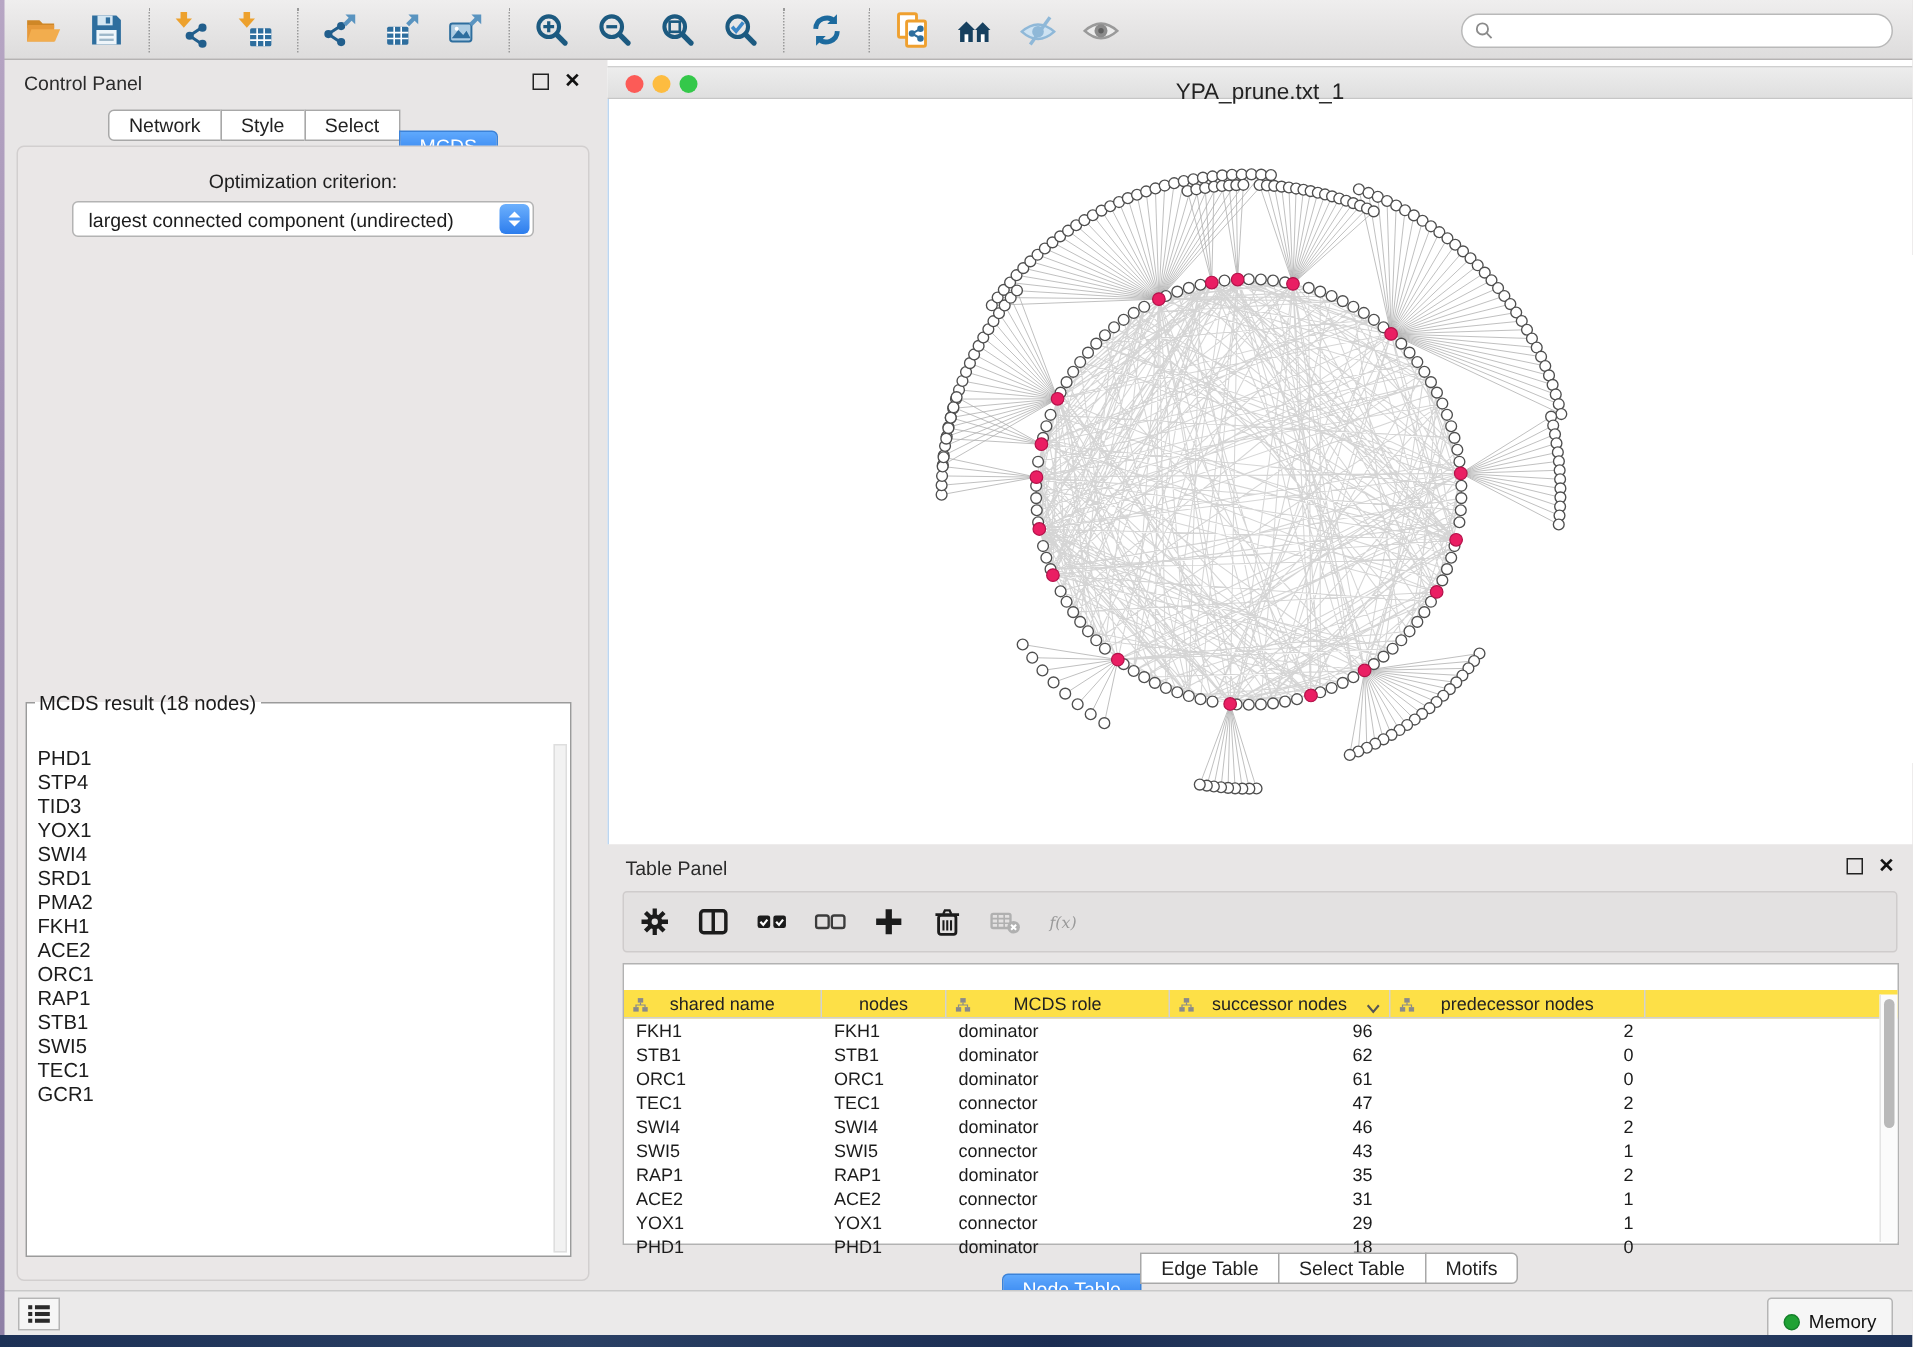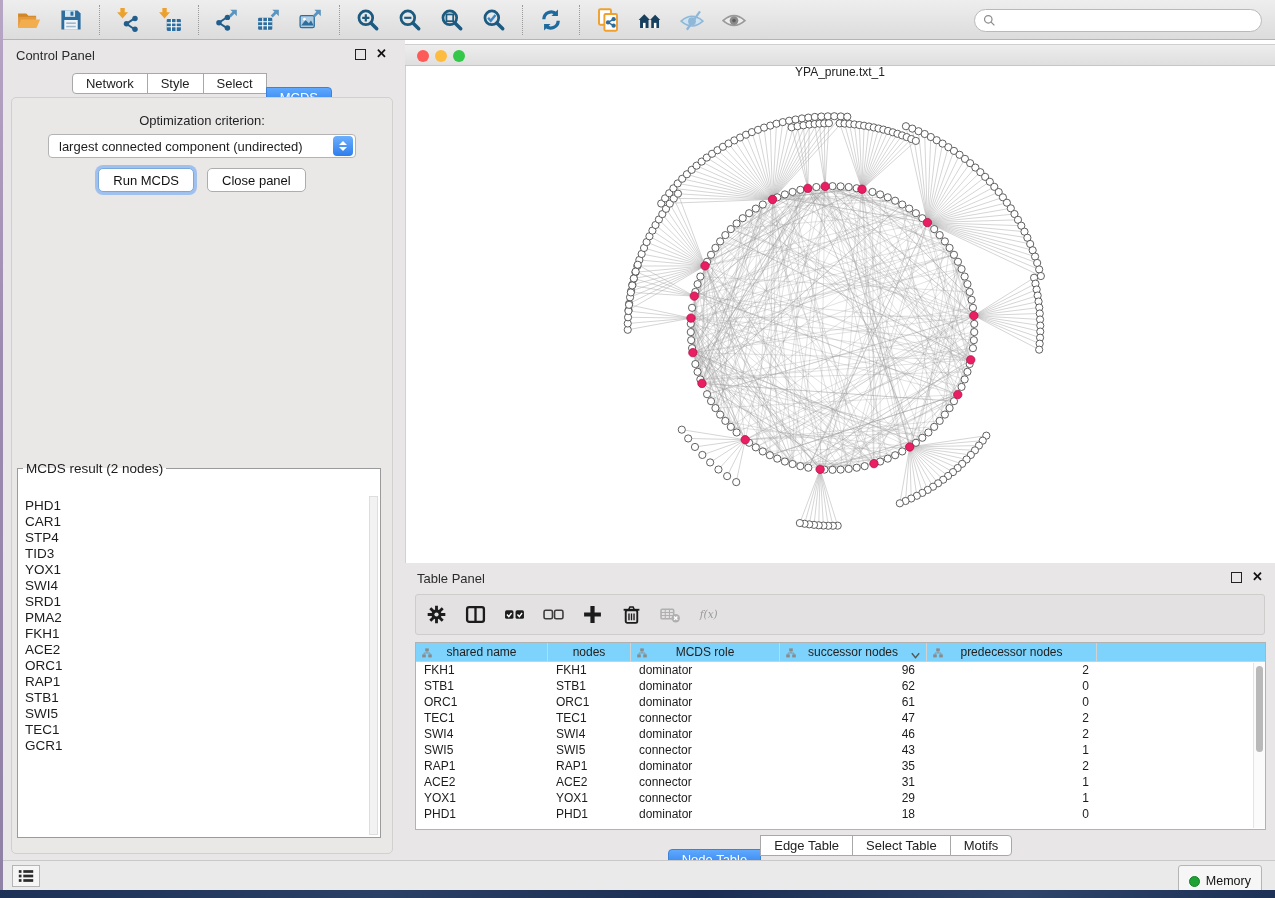--- a/index.html
+++ b/index.html
@@ -71,34 +71,34 @@
 
   
   #right-region { position:absolute; left:405px; top:40px; width:870px; height:820px; }
   #network-panel { position:absolute; left:0; top:0; right:0; height:523px; background:#fff; }
   #net-titlebar { position:absolute; left:0; top:4px; right:0; height:22px;
     background:linear-gradient(180deg,#ededed,#dfdfdf); border-bottom:1px solid #c6c6c6; border-top:1px solid #cfcfcf; }
   .tl { position:absolute; top:5px; width:12px; height:12px; border-radius:50%; }
   #tl-red { left:12px; background:#fc5b57; }
   #tl-yellow { left:30px; background:#fdbc40; }
   #tl-green { left:48px; background:#34c84a; }
-  #net-title { position:absolute; left:0; right:0; top:20px; text-align:center; font-size:12px; color:#222; }
+  #net-title { position:absolute; left:0; right:0; top:8px; text-align:center; font-size:15px; color:#222; }
   #network-svg { position:absolute; left:0; top:26px; border-left:1px solid #bcd6f0; }
 
   
   #table-panel { position:absolute; left:0; top:523px; right:0; height:297px; background:#e8e6e6; }
   #table-toolbar { position:absolute; left:10px; right:10px; top:31px; height:41px;
     background:#e3e1e1; border:1px solid #cfcccc; border-radius:3px;
     display:flex; align-items:center; padding-left:10px; gap:6px; }
   .tt-btn { width:33px; height:36px; display:flex; align-items:center; background:transparent; border:none; }
   .tt-btn svg { width:21px; height:21px; }
   #node-table { position:absolute; left:10px; right:9px; top:79px; height:188px;
     background:#fff; border:1px solid #b2b2b2; }
   #table-head { display:grid; grid-template-columns:132px 83px 149px 147px 170px 1fr;
-    height:19px; background:#7dd3fc; border-bottom:1px solid #cfcfcf; }
+    height:19px; background:#fde047; border-bottom:1px solid #cfcfcf;margin-top:17px; }
   .th-cell { position:relative; border-right:1px solid #d2d2d2; font-size:12px; color:#222;
     display:flex; align-items:center; justify-content:center; }
   .th-cell .ns-icon { position:absolute; left:6px; top:4px; }
   .th-cell .sort { position:absolute; right:6px; top:5px; }
   #table-body { font-size:12px; }
   .tr { display:grid; grid-template-columns:132px 83px 149px 147px 170px 1fr; height:16px; line-height:16px; }
   .td { overflow:hidden; white-space:nowrap; }
   .td.c0,.td.c1,.td.c2 { padding-left:8px; }
   .td.c3 { text-align:right; padding-right:12px; }
   .td.c4 { text-align:right; padding-right:8px; }
@@ -321,29 +321,24 @@
     </div>
   <div id="cp-inner">
     <div id="criterion-dropdown">
       <span id="criterion-value">largest connected component (undirected)</span>
       <span id="dropdown-stepper">
           <i class="up"></i>
           <i class="dn"></i>
         </span>
     </div>
     <div id="opt-label">Optimization criterion:</div>
-    <div id="btn-row">
-      <button id="run-btn" class="push-btn">Run MCDS</button>
-      <button id="closepanel-btn" class="push-btn">Close panel</button>
-    </div>
     <fieldset id="result-box">
-      <legend>MCDS result (2 nodes)</legend>
+      <legend>MCDS result (18 nodes)</legend>
       <div id="mcds-list">
           <div>PHD1</div>
-          <div>CAR1</div>
           <div>STP4</div>
           <div>TID3</div>
           <div>YOX1</div>
           <div>SWI4</div>
           <div>SRD1</div>
           <div>PMA2</div>
           <div>FKH1</div>
           <div>ACE2</div>
           <div>ORC1</div>
           <div>RAP1</div>

